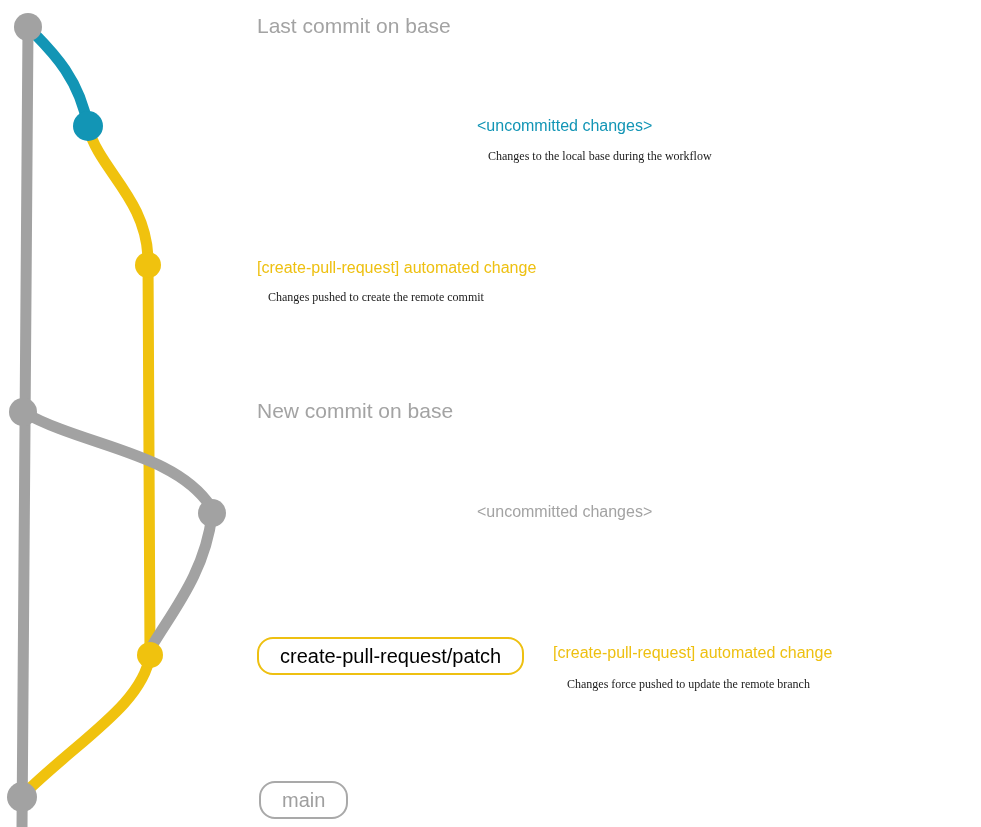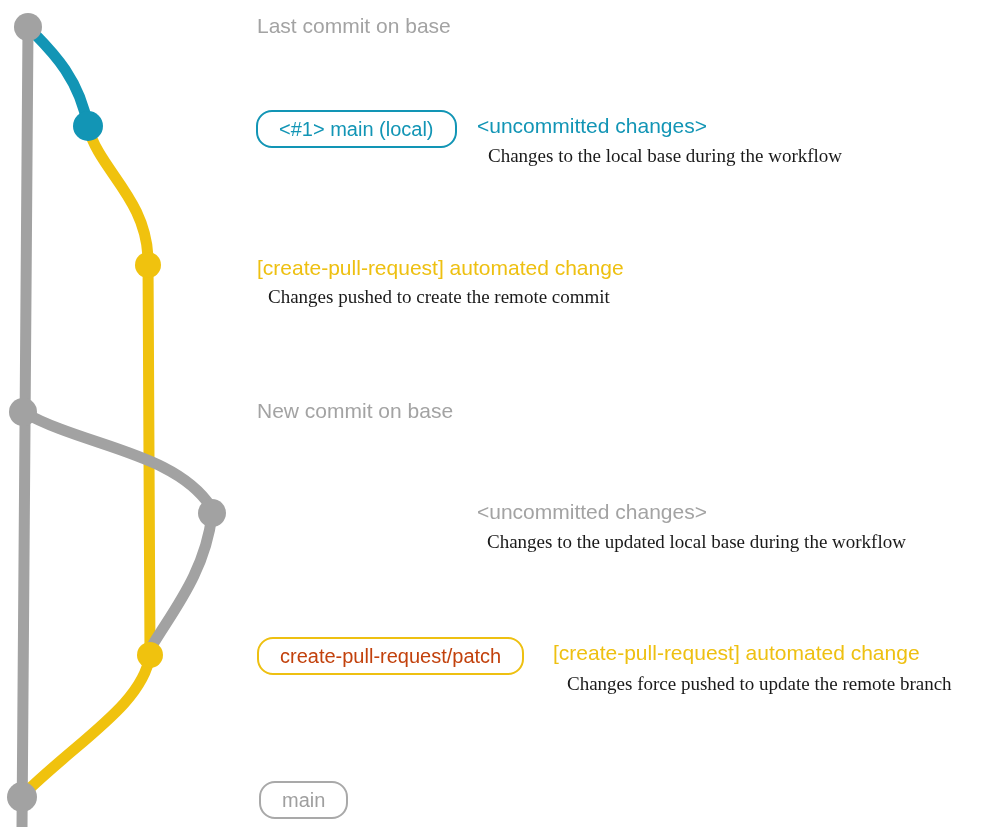--- a/index.html
+++ b/index.html
@@ -11,46 +11,46 @@
     overflow:hidden;
   }
   #graph-svg{position:absolute;left:0;top:0;}
   .abs{position:absolute;white-space:nowrap;}
   .lbl-gray{
     color:#a3a3a3;
     font-size:21px;line-height:24px;
     font-family:"Liberation Sans",sans-serif;
   }
   .heading{
-    font-size:21px;line-height:24px;
+    font-size:16px;line-height:24px;
     font-family:"Liberation Sans",sans-serif;
   }
   .heading-blue{color:#1295b5;}
   .heading-yellow{color:#eec011;}
   .heading-gray{color:#a3a3a3;}
   .caption{
     color:#1a1a1a;
-    font-size:19px;line-height:22px;
+    font-size:12px;line-height:22px;
     font-family:"Liberation Serif",serif;
   }
   .badge{
     position:absolute;
     display:inline-block;
     height:34px;line-height:34px;
     padding:0 21px;
     border:2px solid;
     border-radius:16px;
     background:#ffffff;
     font-size:20px;
     font-family:"Liberation Sans",sans-serif;
     white-space:nowrap;
   }
   .badge-blue{border-color:#1295b5;color:#1295b5;}
   .badge-gray{border-color:#a9a9a9;color:#9f9f9f;}
-  .badge-yellow{border-color:#eec011;color:#c2410c;}
+  .badge-yellow{border-color:#eec011;color:#000000;}
 </style>
 </head>
 <body>
 
 <div id="stage">
 
   <svg id="graph-svg" width="245" height="827" viewBox="0 0 245 827">
 
     <path d="M28 27 L22 827" stroke="#a2a2a2" stroke-width="11" fill="none" stroke-linecap="round"></path>
     <path d="M28 27 C46 46 79 74 88 127" stroke="#1295b5" stroke-width="11" fill="none" stroke-linecap="round"></path>
@@ -63,31 +63,29 @@
     <circle cx="88" cy="126" r="15" fill="#1295b5"></circle>
     <circle cx="148" cy="265" r="13" fill="#f0c20e"></circle>
     <circle cx="23" cy="412" r="14" fill="#a2a2a2"></circle>
     <circle cx="212" cy="513" r="14" fill="#a2a2a2"></circle>
     <circle cx="150" cy="655" r="13" fill="#f0c20e"></circle>
     <circle cx="22" cy="797" r="15" fill="#a2a2a2"></circle>
   </svg>
 
   <div class="abs lbl-gray" style="left:257px;top:14px">Last commit on base</div>
 
-  <span class="badge badge-blue" style="left:256px;top:110px">&lt;#1&gt; main (local)</span>
   <div class="abs heading heading-blue" style="left:477px;top:114px">&lt;uncommitted changes&gt;</div>
   <div class="abs caption" style="left:488px;top:145px">Changes to the local base during the workflow</div>
 
   <div class="abs heading heading-yellow" style="left:257px;top:256px">[create-pull-request] automated change</div>
   <div class="abs caption" style="left:268px;top:286px">Changes pushed to create the remote commit</div>
 
   <div class="abs lbl-gray" style="left:257px;top:399px">New commit on base</div>
 
   <div class="abs heading heading-gray" style="left:477px;top:500px">&lt;uncommitted changes&gt;</div>
-  <div class="abs caption" style="left:487px;top:531px">Changes to the updated local base during the workflow</div>
 
   <span class="badge badge-yellow" style="left:257px;top:637px">create-pull-request/patch</span>
   <div class="abs heading heading-yellow" style="left:553px;top:641px">[create-pull-request] automated change</div>
   <div class="abs caption" style="left:567px;top:673px">Changes force pushed to update the remote branch</div>
 
   <span class="badge badge-gray" style="left:259px;top:781px">main</span>
 
 </div>
 
 </body></html>

